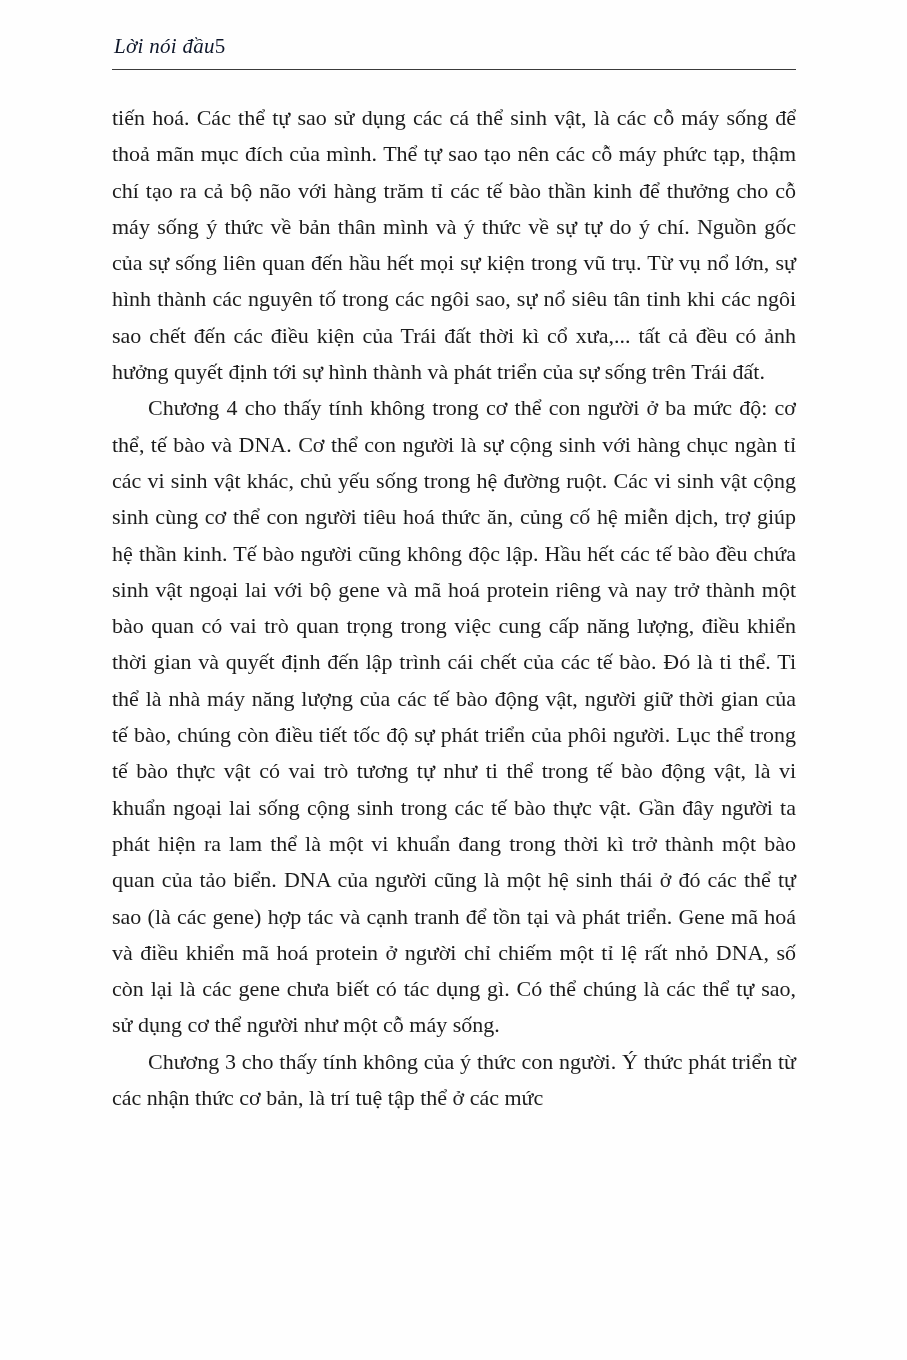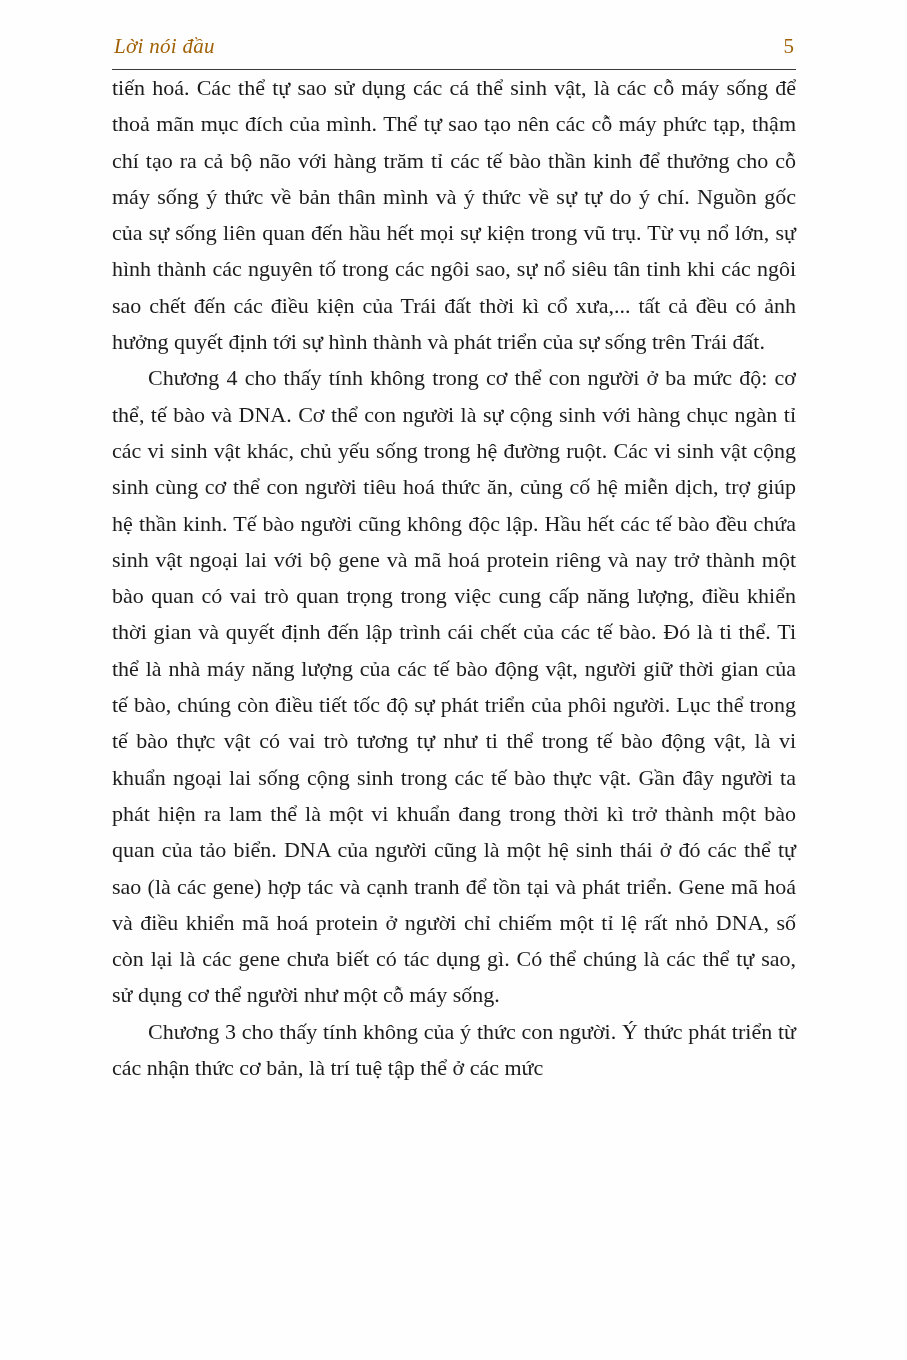--- a/index.html
+++ b/index.html
@@ -14,39 +14,39 @@
     box-sizing: border-box;
     font-family: "Liberation Serif", "DejaVu Serif", serif;
     color: #1c1c1c;
     overflow: hidden;
   }
   .content {
     padding: 34px 111px 0 112px;
   }
   .running-header {
     display: flex;
-    justify-content: space-between;
     align-items: baseline;
     font-size: 21px;
-    color: #a16207;
+    color: #0f172a;
     padding: 0 2px 10px 2px;
   }
   .running-title {
     font-style: italic;
     letter-spacing: 0.3px;
   }
   .page-number {
     font-style: normal;
   }
   .header-rule {
     border: 0;
     border-top: 1.6px solid #3a3a3a;
     margin: 0;
   }
   .body-text {
+    margin-top: 30px;
     font-size: 22px;
     line-height: 36.3px;
     text-align: justify;
     text-justify: inter-word;
   }
   .body-text p {
     margin: 0;
     padding: 0;
   }
   .body-text p.indent {

